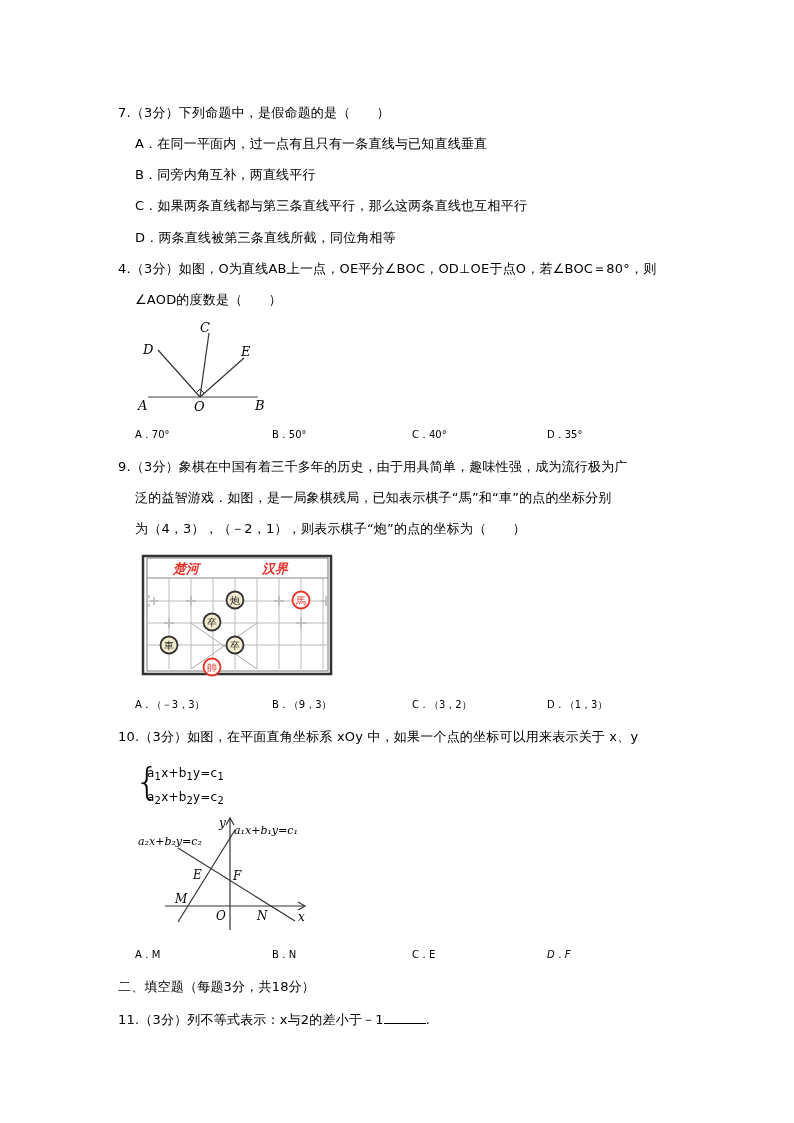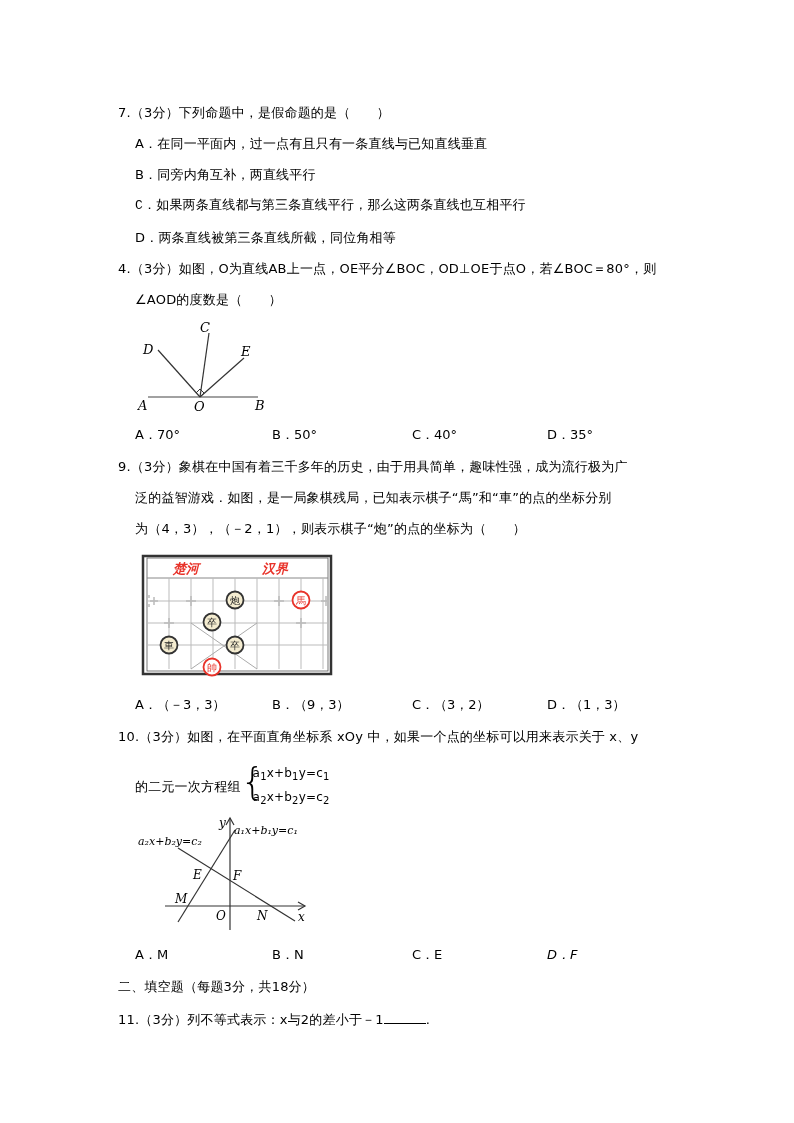--- a/index.html
+++ b/index.html
@@ -1,32 +1,32 @@
 <!DOCTYPE html>
 <html><head>
 <meta charset="utf-8">
 <style>
   html, body { margin: 0; padding: 0; background: #ffffff; }
   body { width: 794px; height: 1123px; position: relative; overflow: hidden;
          font-family: "DejaVu Sans", "Liberation Sans", sans-serif; color: #000; }
   .line { position: absolute; font-size: 13px; line-height: 16px; white-space: nowrap; letter-spacing: 0.2px; }
-  .opt4 { position: absolute; font-size: 13px; line-height: 16px; white-space: nowrap; }
+  .opt4 { position: absolute; font-size: 10px; line-height: 16px; white-space: nowrap; }
   svg { position: absolute; overflow: visible; }
   .blank { display: inline-block; width: 42px; border-bottom: 1px solid #000; height: 12px; vertical-align: baseline; }
   .eq { display: inline-block; vertical-align: middle; font-family: "DejaVu Sans", sans-serif; font-size: 12px; line-height: 20px; position: relative; padding-left: 12px; }
   .eq .brace { position: absolute; left: 0; top: -2px; font-size: 38px; line-height: 40px; font-weight: 200; }
   .eq sub { font-size: 10px; }
 </style>
 </head>
 <body>
 
 <div class="line" style="left:118px; top:105px;">7.（3分）下列命题中，是假命题的是（　　）</div>
 <div class="line" style="left:135px; top:136px;">A．在同一平面内，过一点有且只有一条直线与已知直线垂直</div>
 <div class="line" style="left:135px; top:167px;">B．同旁内角互补，两直线平行</div>
-<div class="line" style="left:135px; top:198px;font-family:Liberation Mono, monospace;">C．如果两条直线都与第三条直线平行，那么这两条直线也互相平行</div>
+<div class="line" style="left:135px; top:198px;">C．如果两条直线都与第三条直线平行，那么这两条直线也互相平行</div>
 <div class="line" style="left:135px; top:230px;">D．两条直线被第三条直线所截，同位角相等</div>
 
 <div class="line" style="left:118px; top:261px;">4.（3分）如图，O为直线AB上一点，OE平分∠BOC，OD⊥OE于点O，若∠BOC＝80°，则</div>
 <div class="line" style="left:135px; top:292px;">∠AOD的度数是（　　）</div>
 
 <svg style="left:130px; top:310px;" width="160" height="105" viewBox="0 0 160 105">
   <line x1="18" y1="87" x2="128" y2="87" stroke="#444" stroke-width="1.2"></line>
   <line x1="70" y1="87" x2="28" y2="40" stroke="#333" stroke-width="1.2"></line>
   <line x1="70" y1="87" x2="79" y2="23" stroke="#333" stroke-width="1.2"></line>
   <line x1="70" y1="87" x2="114" y2="48" stroke="#333" stroke-width="1.2"></line>
@@ -113,21 +113,20 @@
   </g>
 </svg>
 
 <div class="opt4" style="left:135px; top:697px;">A．（－3，3）</div>
 <div class="opt4" style="left:272px; top:697px;">B．（9，3）</div>
 <div class="opt4" style="left:412px; top:697px;">C．（3，2）</div>
 <div class="opt4" style="left:547px; top:697px;">D．（1，3）</div>
 
 <div class="line" style="left:118px; top:729px;">10.（3分）如图，在平面直角坐标系 xOy 中，如果一个点的坐标可以用来表示关于 x、y</div>
 <div class="line" style="left:135px; top:765px; line-height:40px; height:44px; display:flex; align-items:center;">
-  <span>的二元一次方程组</span>
   <span class="eq">
     <span class="brace">{</span>
     <span style="display:block;"><span>a</span><sub>1</sub><span>x+b</span><sub>1</sub><span>y=c</span><sub>1</sub></span>
     <span style="display:block;"><span>a</span><sub>2</sub><span>x+b</span><sub>2</sub><span>y=c</span><sub>2</sub></span>
   </span>
 </div>
 
 <svg style="left:130px; top:810px;" width="190" height="120" viewBox="0 0 190 120">
 
   <line x1="35" y1="96" x2="175" y2="96" stroke="#333" stroke-width="1.2"></line>

